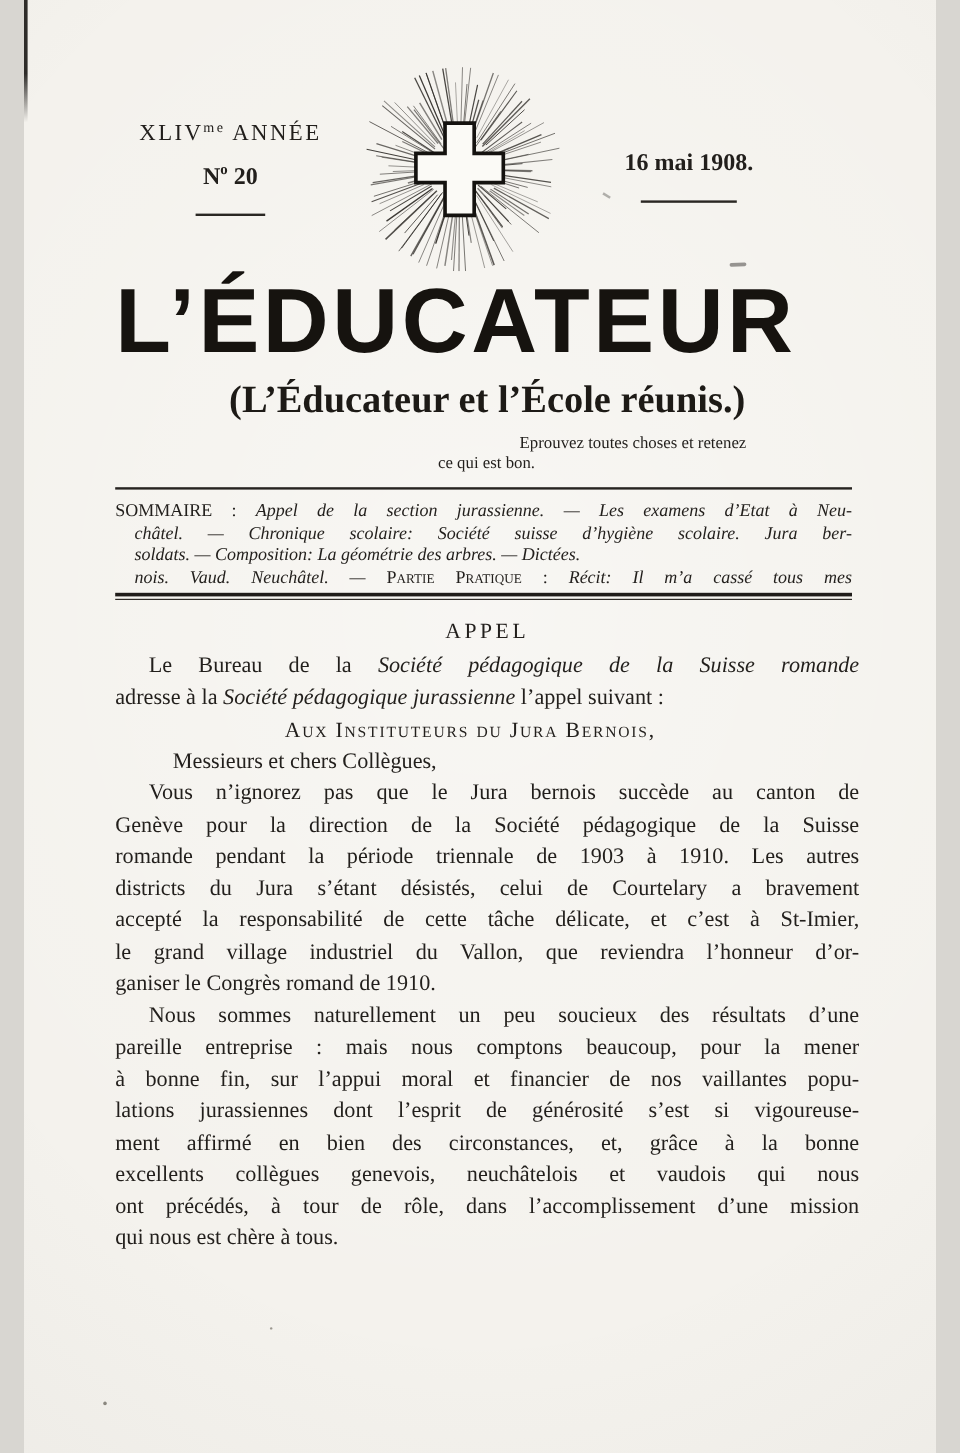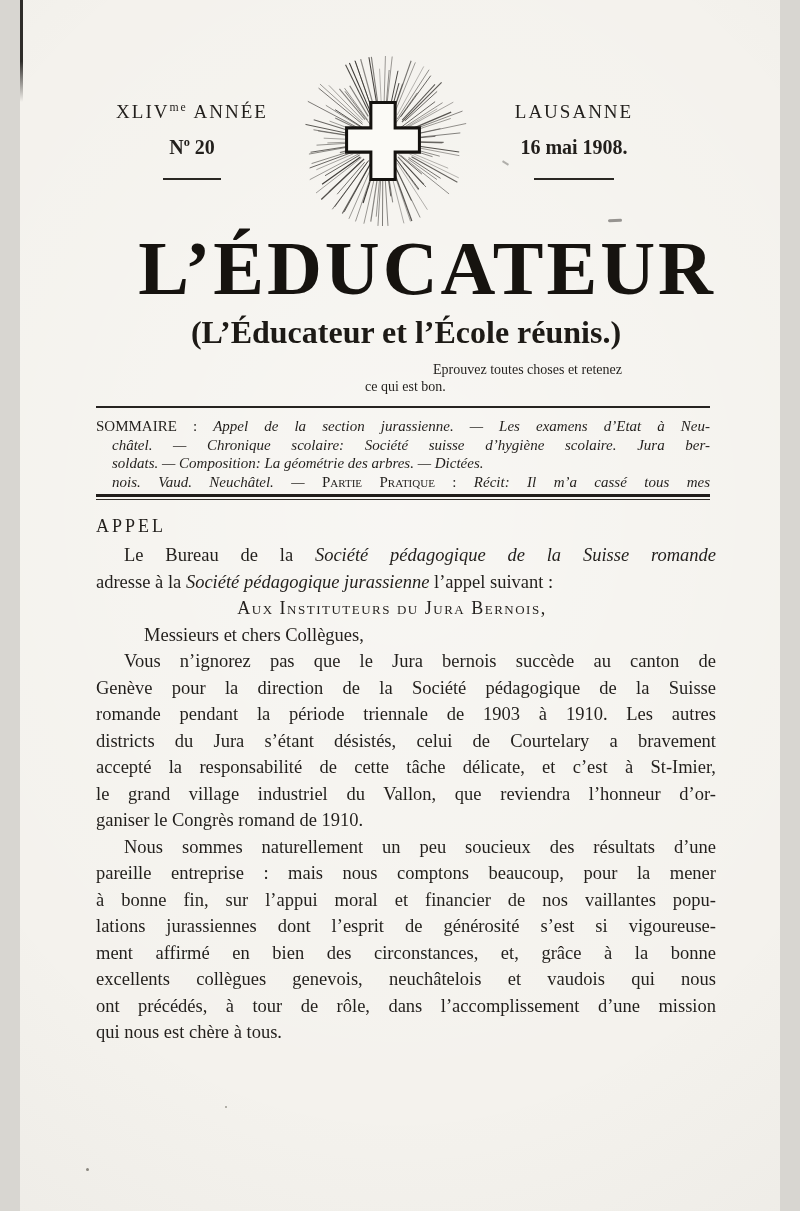--- a/index.html
+++ b/index.html
@@ -26,45 +26,45 @@
   .mast-line1{font-size:19px;letter-spacing:2px;white-space:nowrap;}
   .mast-line2{font-size:20px;font-weight:bold;margin-top:13px;white-space:nowrap;}
   .mast-rule{height:0;border-top:2px solid #2a2723;margin:19px auto 0 auto;}
   .mast-rule.left{width:58px;}
   .mast-rule.right{width:80px;}
   sup{font-size:0.62em;vertical-align:super;line-height:0;}
   .emblem-wrap{width:172px;height:172px;display:flex;align-items:center;justify-content:center;}
 
   
   .journal-title{
-    font-family:Liberation Serif, serif;
+    font-family:Liberation Sans, sans-serif;
     font-weight:bold;
     font-size:76px;line-height:84px;
     letter-spacing:3px;
-    text-align:right;
+    text-align:left;
     color:#16130f;
     white-space:nowrap;
   }
   .journal-subtitle{
     font-weight:bold;font-size:32px;line-height:30px;
     text-align:center;margin-top:7px;color:#1d1a16;
   }
   .motto{margin-left:269px;margin-top:14px;font-size:14px;line-height:17px;width:300px;}
   .motto .first{text-indent:68px;}
 
   
   .rule-top{margin-top:11px;width:614px;border-top:2px solid #262320;}
   .rule-bottom{margin-top:3px;width:614px;border-top:3px solid #201d1a;border-bottom:1px solid #2e2b27;height:2px;}
 
   
   .sommaire{margin-top:9px;font-size:15px;line-height:18.5px;padding-left:16px;width:598px;}
   .sommaire .ln.out{text-indent:-16px;}
 
   
-  .article-heading{margin-top:16px;font-size:18px;line-height:20px;letter-spacing:3px;text-align:left;}
+  .article-heading{margin-top:16px;font-size:18px;line-height:20px;letter-spacing:3px;text-align:center;}
   .bodytext{font-size:18.5px;line-height:26.5px;margin-top:6px;}
   .ln{min-height:1em;}
   .ln.j{text-align:justify;text-align-last:justify;}
   .ln.in{text-indent:28px;}
   .it{font-style:italic;}
   .sc{font-variant:small-caps;}
   .salutation{font-size:18px;line-height:26.5px;font-variant:small-caps;letter-spacing:1.5px;text-align:center;transform:translateX(-14px);}
   .greeting{text-indent:48px;}
 
   
@@ -203,21 +203,20 @@
               <line x1="113.3" y1="79.9" x2="141.8" y2="73.7" stroke="#2b2824" stroke-width="0.70" opacity="0.62"></line>
               <line x1="115.6" y1="79.6" x2="167.2" y2="68.7" stroke="#2b2824" stroke-width="0.53" opacity="0.93"></line>
               <line x1="111.8" y1="83.2" x2="161.4" y2="78.0" stroke="#2b2824" stroke-width="0.98" opacity="0.57"></line>
               <line x1="107.2" y1="84.0" x2="136.8" y2="81.4" stroke="#2b2824" stroke-width="0.68" opacity="0.91"></line>
             </g>
           <path d="M73 48 H97 V73 H121 V97 H97 V124 H73 V97 H49 V73 H73 Z" fill="#fbfaf6" stroke="#14120f" stroke-width="3"></path>
         </svg>
       </div>
 
       <div class="mast-col mast-right">
-        <div class="mast-line1">LAUSANNE</div>
         <div class="mast-line2">16 mai 1908.</div>
         <div class="mast-rule right"></div>
       </div>
     </div>
 
     <div class="journal-title">L’ÉDUCATEUR</div>
     <div class="journal-subtitle">(L’Éducateur et l’École réunis.)</div>
 
     <div class="motto">
       <div class="first">Eprouvez toutes choses et retenez</div>

